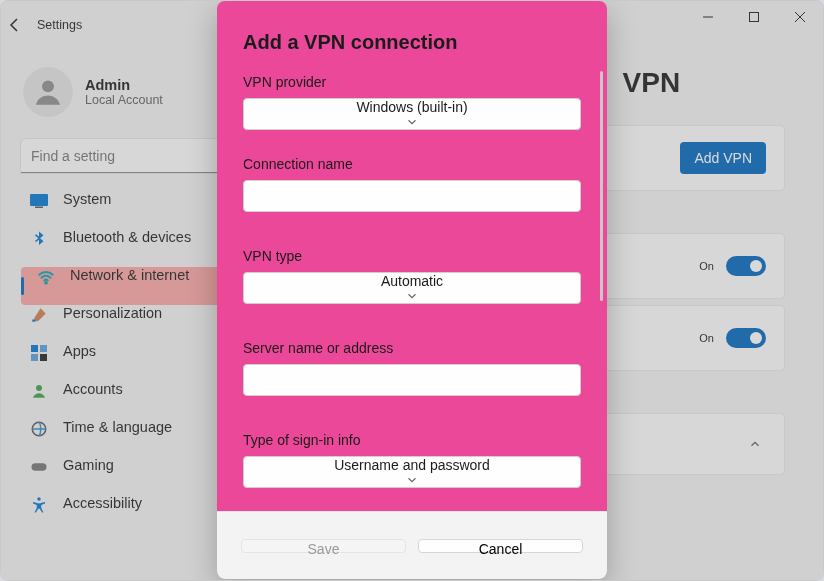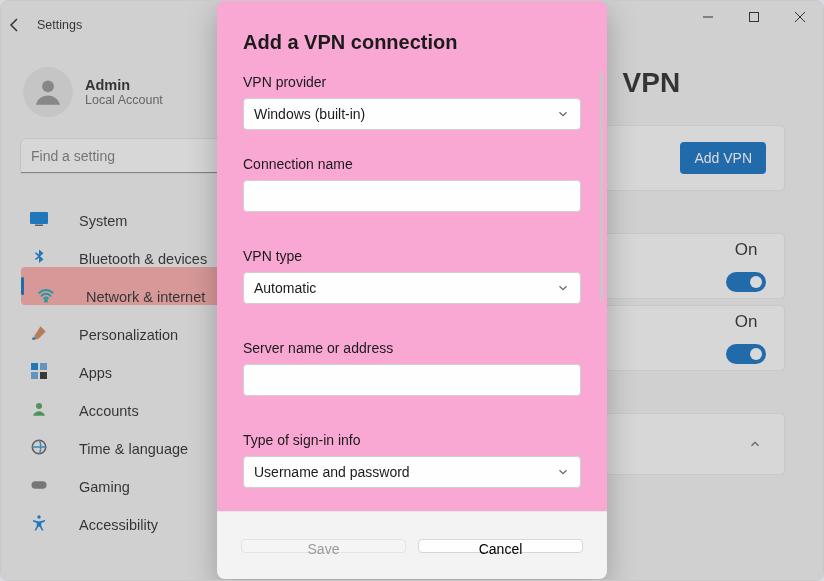--- a/index.html
+++ b/index.html
@@ -19,45 +19,45 @@
   .sidebar { width:300px; padding:0 16px 0 20px; }
   .user { display:flex; align-items:center; gap:12px; padding:18px 2px 18px 2px;}
   .avatar { width:50px; height:50px; border-radius:50%; background:#e4e4e4; display:flex; align-items:center; justify-content:center; }
   .avatar svg { fill:#8f8f8f; }
   .user .name { font-weight:600; font-size:14.5px; }
   .user .sub { font-size:12.5px; color:#606060; }
   .search { position:relative; margin:4px 0 18px 0; }
   .search input { width:100%; height:34px; border:none; border-bottom:1px solid #888; border-radius:5px 5px 0 0; background:#fdfdfd; padding:0 34px 0 10px; font-size:14px; outline:1px solid #e4e4e4; }
   .search .sicon { position:absolute; right:8px; top:8px; }
   .nav { list-style:none; margin:0; padding:0; }
-  .nav li { display:flex; align-items:flex-end; height:38px; padding:0 10px 0 8px; border-radius:4px; gap:30px; cursor:pointer; font-size:14.5px; position:relative; }
+  .nav li { display:flex; align-items:flex-start; height:38px; padding:0 10px 0 8px; border-radius:4px; gap:14px; cursor:pointer; font-size:14.5px; position:relative; }
   .nav li.active { background:#fca5a5;padding-left:15px; }
   .nav li.active::before { content:""; position:absolute; left:0; top:10px; bottom:10px; width:3px; background:#0067c0; border-radius:2px; }
   .nav .nicon { width:20px; height:20px; display:flex; align-items:center; justify-content:center; }
   
   .main { flex:1; padding:12px 38px 0 22px; position:relative; }
   .topheading { display:flex; align-items:center; gap:18px; font-size:28px; font-weight:600; margin:6px 0 26px 0;}
   .bigtxt { font-weight:600; }
   
   .card { background:#fcfcfc; border:1px solid #e8e8e8; border-radius:4px; margin-bottom:42px; display:flex; align-items:center; justify-content:flex-end; padding:0 18px; height:66px;}
   .addbtn { background:#0067c0; color:#fff; border:none; border-radius:4px; height:32px; padding:8px 14px; font-size:14px; cursor:pointer; }
   .row { background:#fcfcfc; border:1px solid #e8e8e8; border-radius:4px; display:flex; align-items:center; justify-content:flex-end; padding:0 18px; height:66px; margin-bottom:6px;}
-  .togwrap { display:flex; align-items:center; gap:12px; font-size:17px;flex-direction:column; }
+  .togwrap { display:flex; align-items:center; gap:12px; font-size:11px; }
   .toggle { width:40px; height:20px; background:#0067c0; border-radius:10px; position:relative; }
   .toggle::after { content:""; position:absolute; width:12px; height:12px; border-radius:50%; background:#fff; top:4px; right:4px; }
   .expander { background:#fcfcfc; border:1px solid #e8e8e8; border-radius:4px; display:flex; align-items:center; justify-content:flex-end; padding:0 22px; height:62px; margin-top:42px;}
   .link { color:#0067c0; font-size:14.5px; cursor:pointer; }
   
   .scrim { position:absolute; inset:0; background:rgba(120,120,120,0.28); }
   
-  .dialog { position:absolute; left:50%; top:0; transform:translateX(-50%); width:390px; height:578px; background:#f9a8d4; border-radius:8px; box-shadow:0 10px 30px rgba(0,0,0,0.25); display:flex; flex-direction:column; overflow:hidden; }
+  .dialog { position:absolute; left:50%; top:0; transform:translateX(-50%); width:390px; height:578px; background:#ec4899; border-radius:8px; box-shadow:0 10px 30px rgba(0,0,0,0.25); display:flex; flex-direction:column; overflow:hidden; }
   .dbody { padding:30px 26px 0 26px; flex:1; overflow:hidden; position:relative;}
   .dtitle { font-size:20px; font-weight:600; margin-bottom:20px;}
   .flabel { font-size:14px; margin:0 0 8px 0; }
-  .ffield, .fselect { width:100%; height:32px; border:1px solid #d0d0d0; border-radius:4px; background:#fefefe; padding:0 10px; font-size:14px; display:flex; align-items:center; justify-content:space-between; }
+  .ffield, .fselect { width:100%; height:32px; border:1px solid #d0d0d0; border-radius:4px; background:#fefefe; padding:0 10px; font-size:14px; display:flex; align-items:center; justify-content:space-between;flex-direction:column; }
   .fgroup { margin-bottom:26px; }
   .fgroup.tall { margin-bottom:36px; }
   .chev { width:14px; height:14px; }
   .dscroll { position:absolute; top:70px; right:4px; width:3px; height:230px; background:#c8c8c8; border-radius:2px; }
   .dfoot { height:68px; border-top:1px solid #e8e8e8; background:#f3f3f3; display:flex; align-items:center; justify-content:center; gap:12px; padding:0 24px;}
   .dbtn { flex:1; height:14px; border-radius:4px; border:1px solid #d6d6d6; background:#fefefe; font-size:14px; cursor:pointer; }
   .dbtn.disabled { background:#f5f5f5; color:#9a9a9a; border-color:#e4e4e4; cursor:default;}
 </style>
 </head>
 <body>

